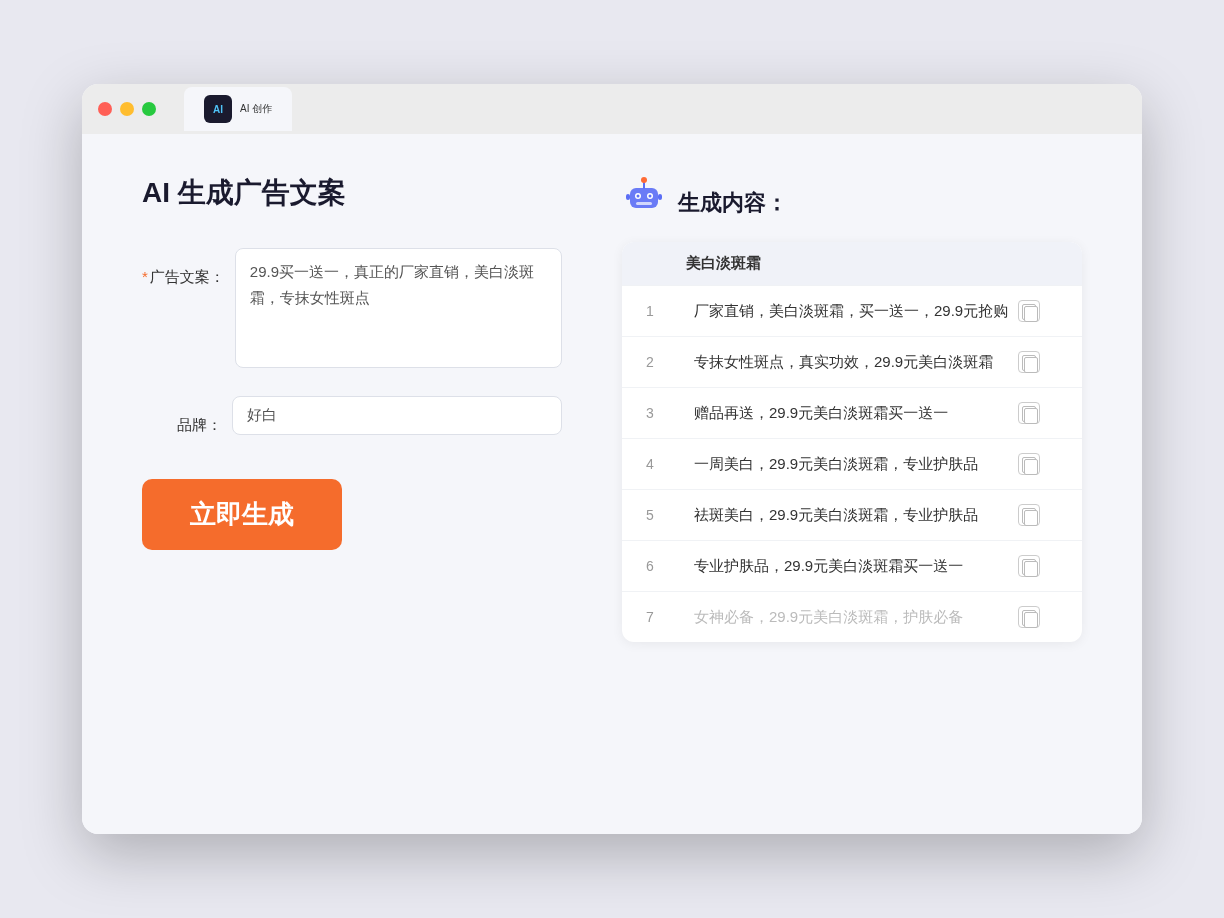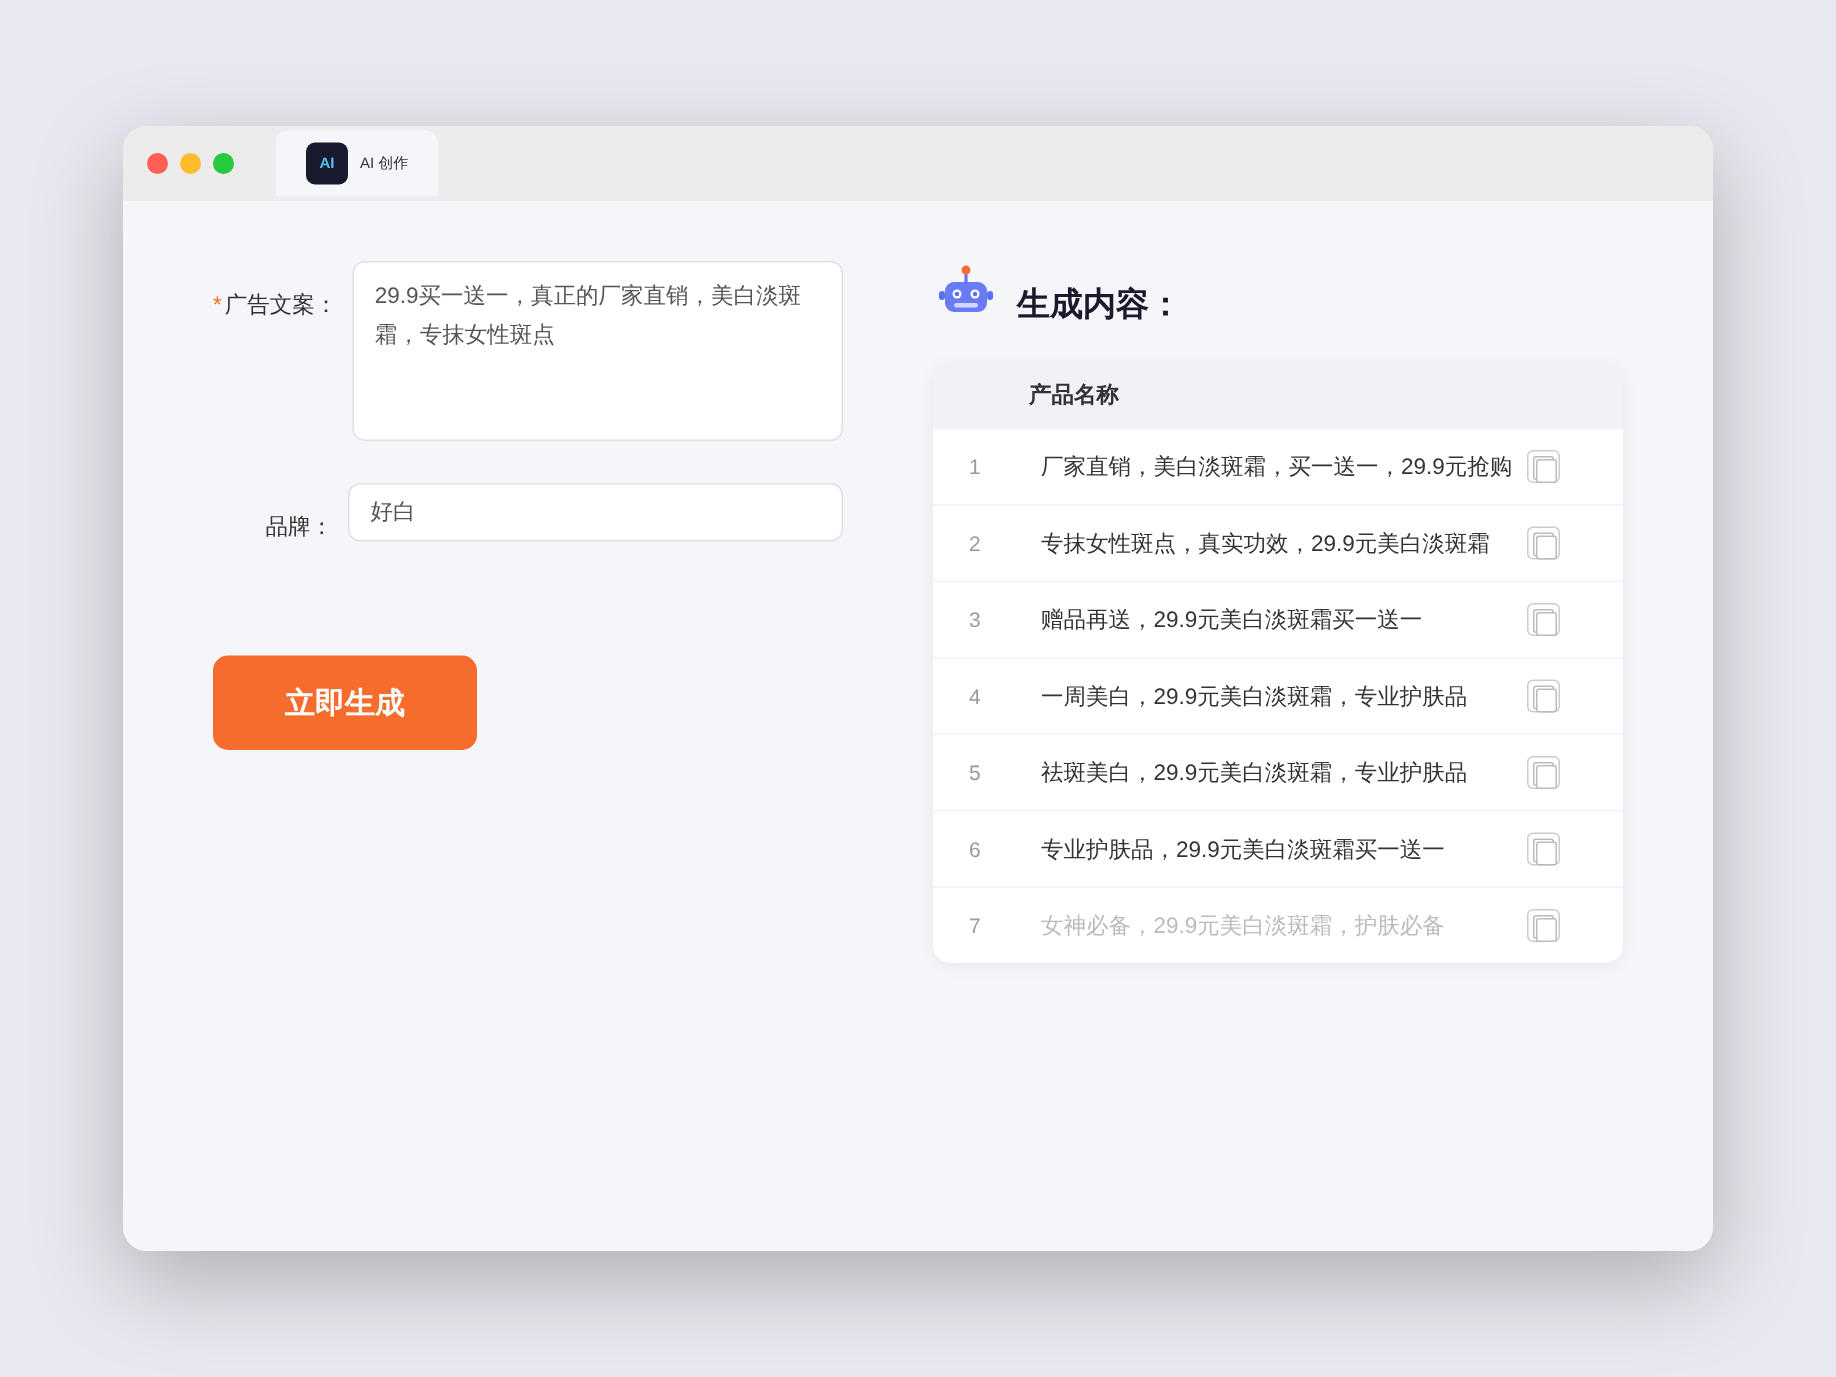--- a/index.html
+++ b/index.html
@@ -129,27 +129,27 @@
       font-family: inherit;
       resize: none;
     }
 
     textarea.form-input {
       height: 120px;
       line-height: 1.7;
     }
 
     .generate-btn {
-      margin-top: 48px;
+      margin-top: 16px;
       background: #f56c2c;
       color: #fff;
       border: none;
       border-radius: 10px;
       padding: 18px 48px;
-      font-size: 20px;
+      font-size: 26px;
       font-weight: bold;
       cursor: pointer;
       font-family: inherit;
       transition: background 0.2s;
       text-align: right;
     }
 
     
     .right-panel {
       flex: 1;
@@ -271,20 +271,21 @@
     </div>
     <div class="tab">
       <div class="ai-icon"></div>
       <span class="tab-label">AI 创作</span>
     </div>
   </div>
 
   <div class="content-area">
 
     <div class="left-panel">
+      <h1 class="page-title">AI 生成广告文案</h1>
 
       
       <div class="form-group">
         <label class="form-label">
           <span class="required-star">*</span><span>广告文案：</span>
         </label>
         <textarea class="form-input" style="">29.9买一送一，真正的厂家直销，美白淡斑霜，专抹女性斑点</textarea>
       </div>
 
       
@@ -320,21 +321,21 @@
             <rect x="4" y="20" width="4" height="6" rx="2" fill="#5b6ef5"></rect>
             <rect x="36" y="20" width="4" height="6" rx="2" fill="#5b6ef5"></rect>
           </svg>
         </div>
         <h2 class="result-title">生成内容：</h2>
       </div>
 
       <div class="result-table">
         <div class="table-header">
           <span></span>
-          <span>产品名称</span>
+          <span>美白淡斑霜</span>
           <span></span>
         </div>
         <div id="table-rows-container">
             <div class="table-row">
       <span class="row-num">1</span>
       <span class="row-text">厂家直销，美白淡斑霜，买一送一，29.9元抢购</span>
       <div class="copy-icon" title="复制"></div>
     </div>
             <div class="table-row">
       <span class="row-num">2</span>

